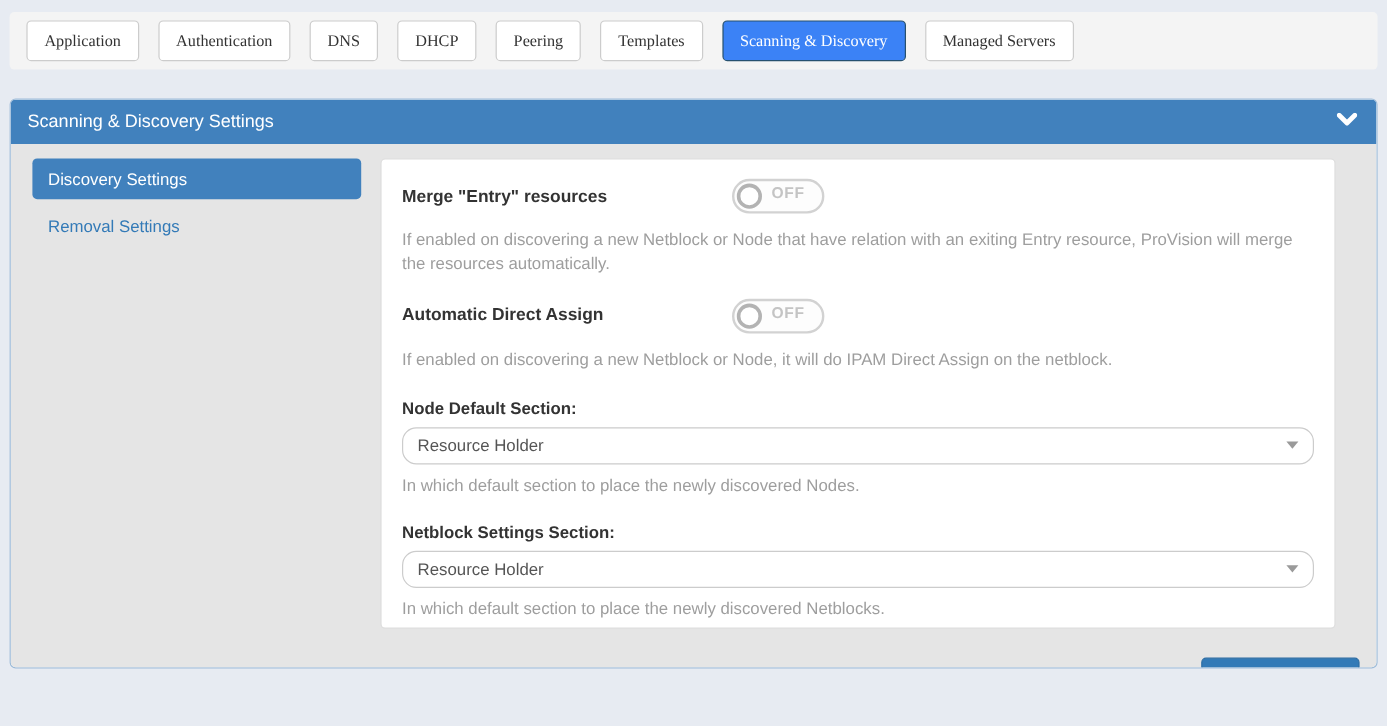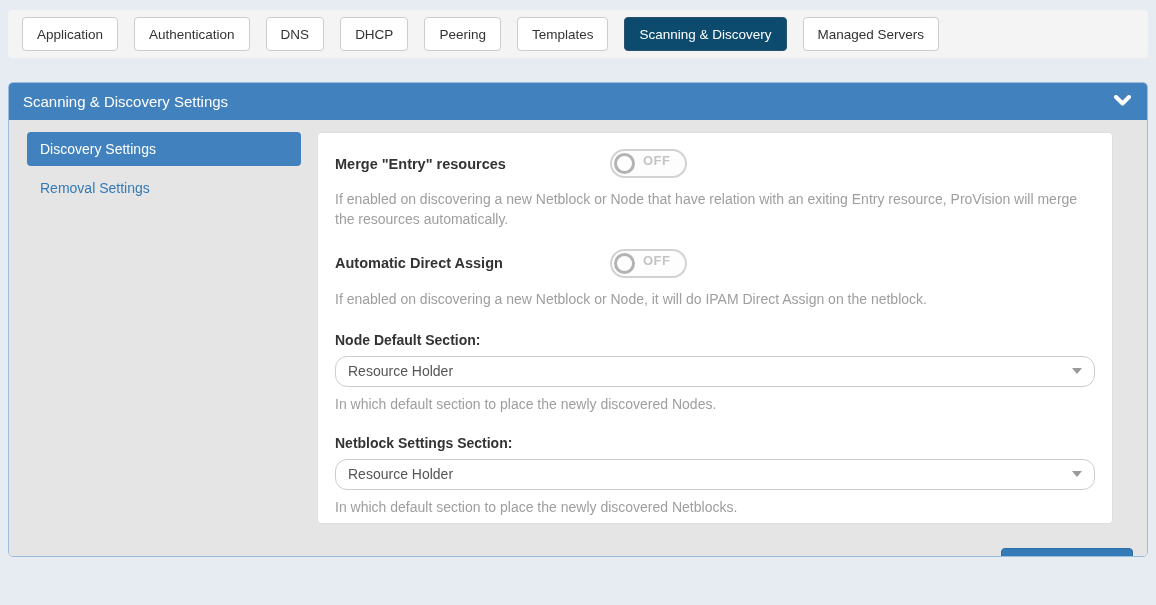--- a/index.html
+++ b/index.html
@@ -26,28 +26,28 @@
     margin-right: 26px;
     white-space: nowrap;
   }
   .tabs { display: flex; align-items: center; gap: 16px; }
   .tab {
     height: 34px;
     padding: 0 14px;
     background: #ffffff;
     border: 1px solid #cccccc;
     border-radius: 4px;
-    font-family: Liberation Sans, sans-serif;
+    font-family: Liberation Serif, serif;
     font-size: 13.5px;
     color: #333333;
     cursor: pointer;
     white-space: nowrap;
   }
   .tab.active {
-    background: #0c4a6e;
+    background: #3b82f6;
     border-color: #27516f;
     color: #ffffff;
   }
 
   
   .panel {
     margin: 24px 8px 0 8px;
     background: #ffffff;
     border: 1px solid #9ebcd9;
     border-radius: 5px;

